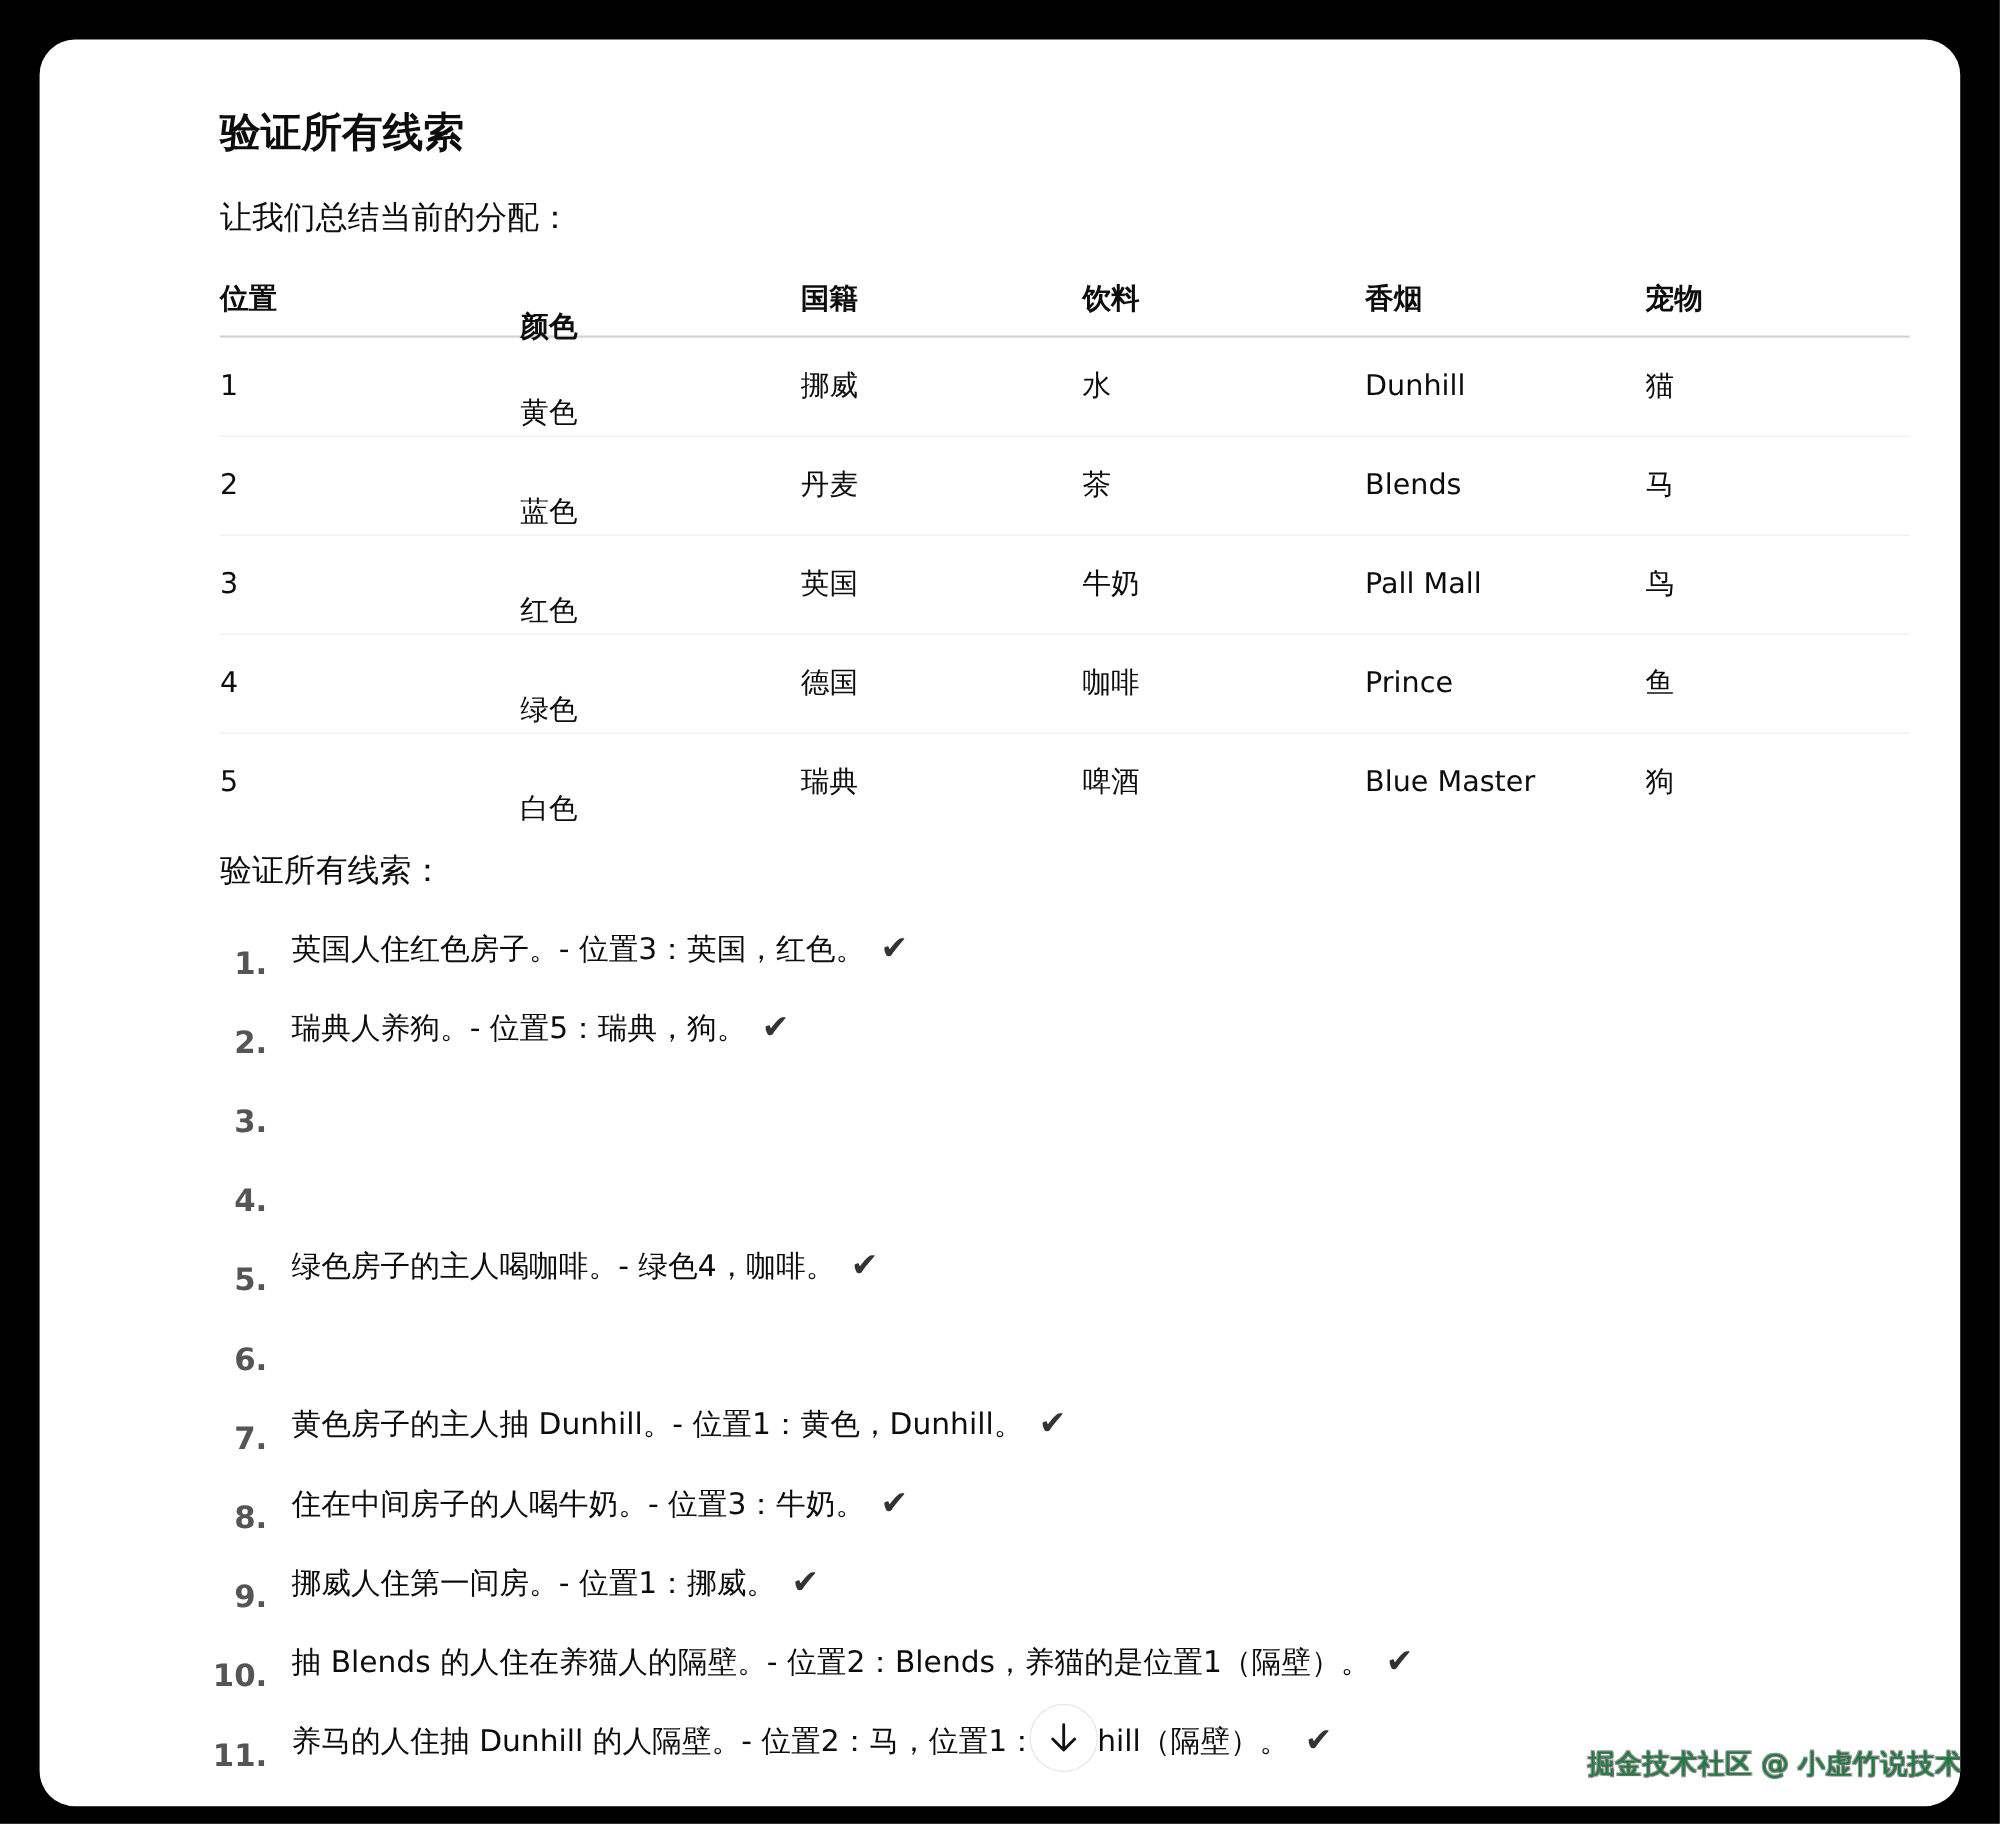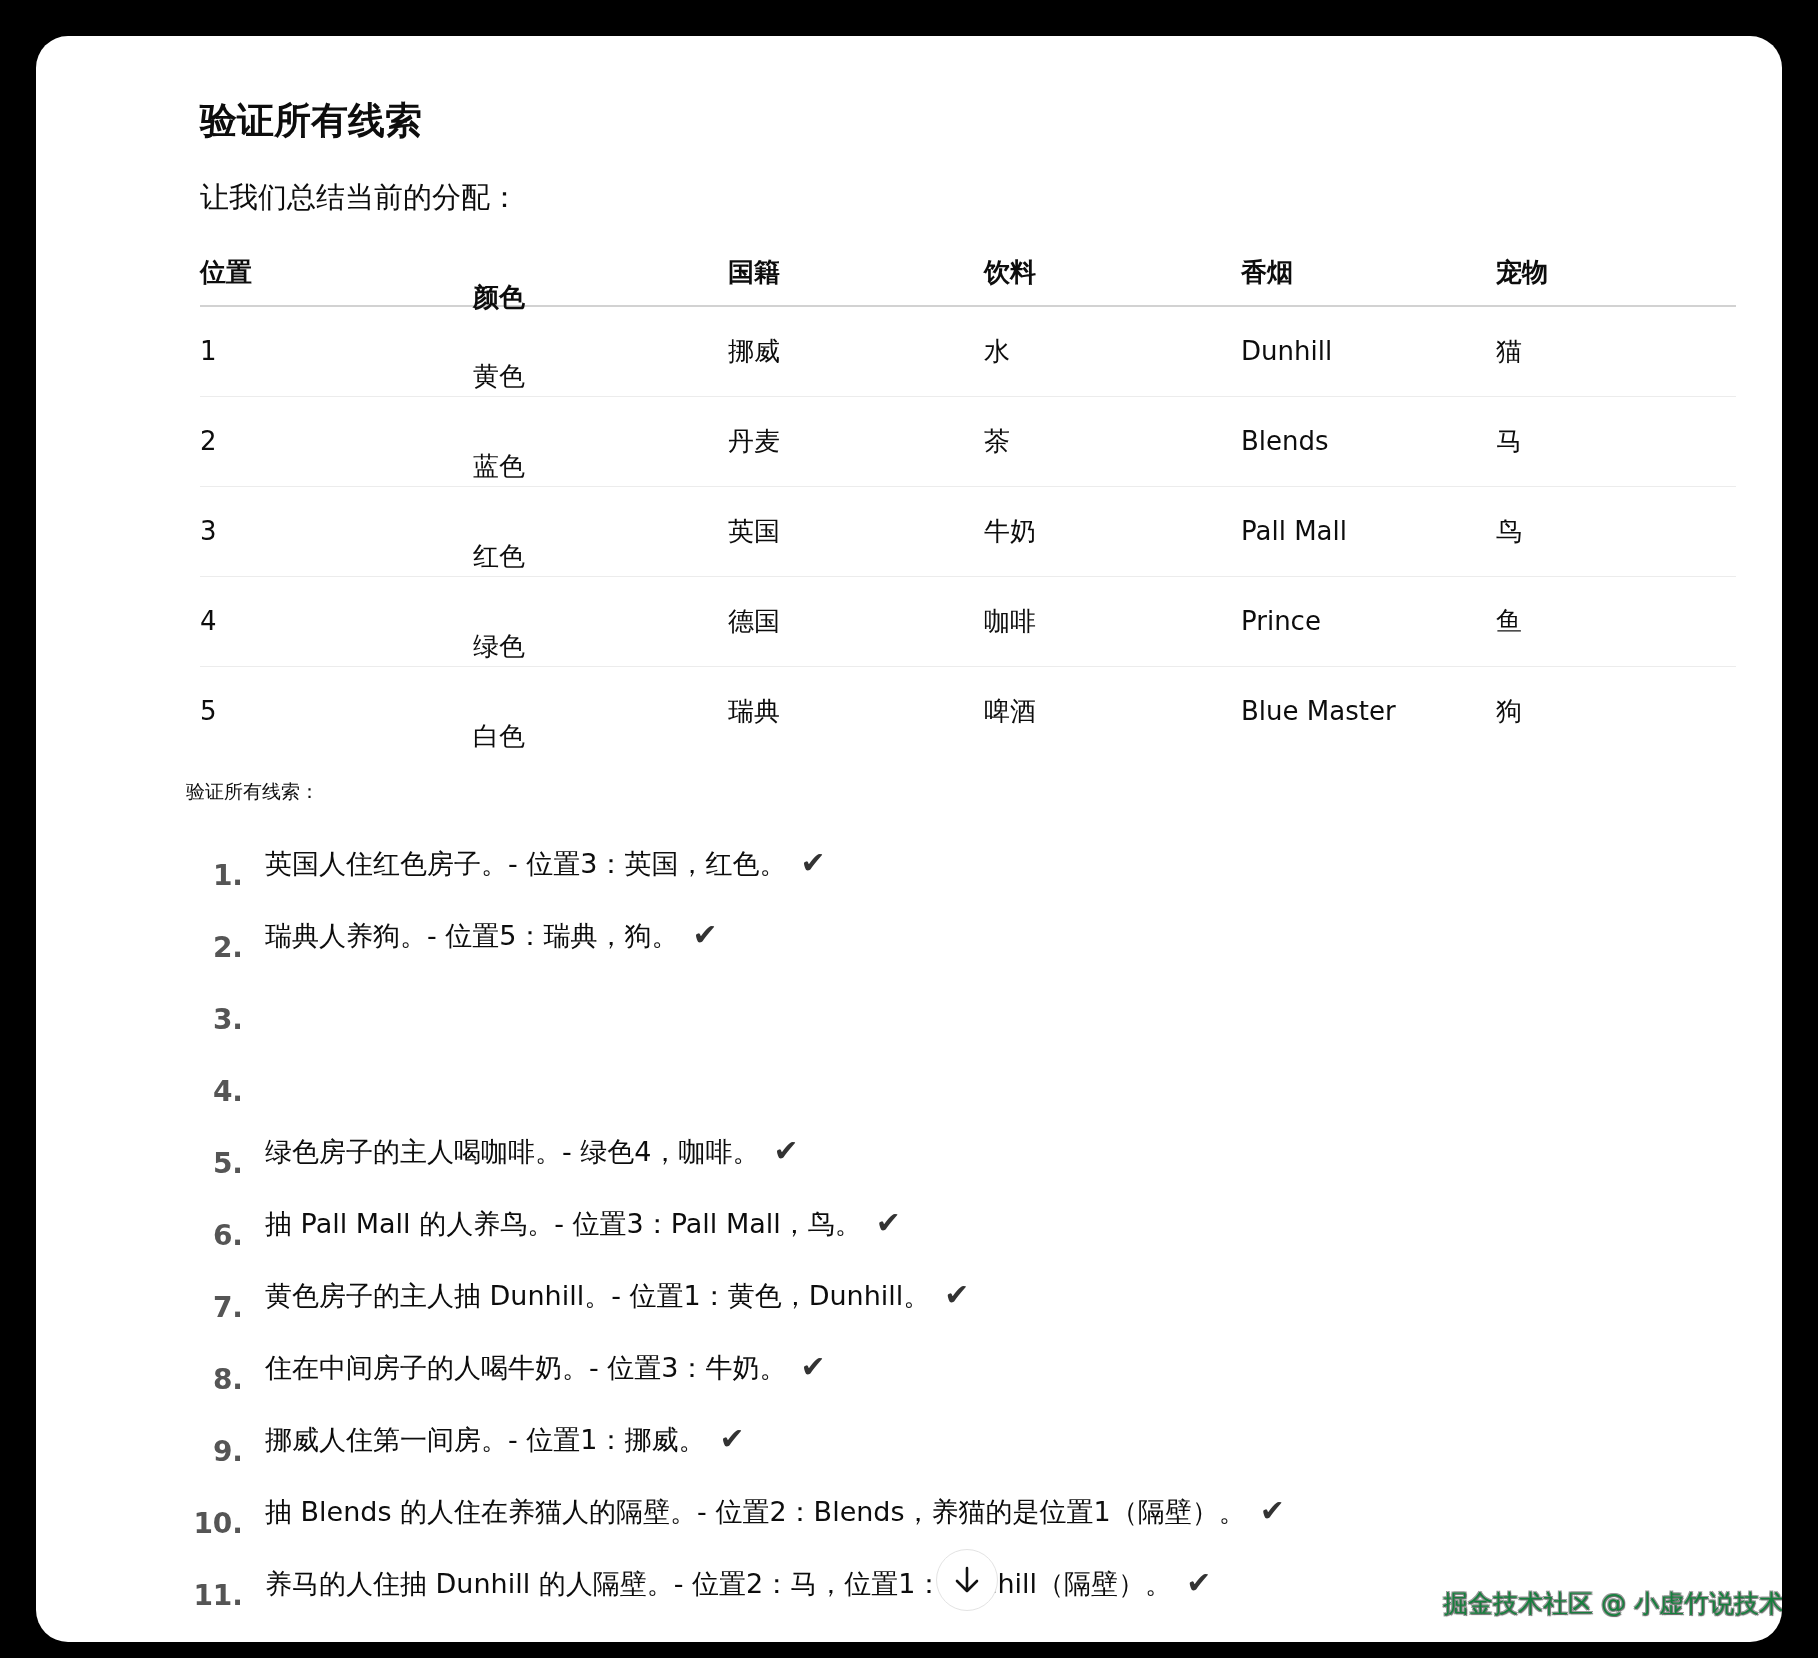--- a/index.html
+++ b/index.html
@@ -33,21 +33,21 @@
   .tr {
     position: relative; height: 89px; border-bottom: 1px solid #ececec;
   }
   .tr:last-child { border-bottom: none; }
   .td {
     position: absolute; top: 24px; font-size: 26px; line-height: 40px;
   }
   .c0 { left: 0; } .c1 { left: 273px; margin-top: 25px; } .c2 { left: 528px; }
   .c3 { left: 784px; } .c4 { left: 1041px; text-align: right; } .c5 { left: 1296px; }
   .clues-label {
-    left: 150px; top: 734px; font-size: 19px; line-height: 42px;
+    left: 164px; top: 734px; font-size: 29px; line-height: 42px;
   }
   .list { position: absolute; left: 0; top: 806px; width: 1746px; }
   .li {
     position: relative; height: 72px; white-space: nowrap;
   }
   .num {
     position: absolute; right: 1539px; top: 14px; font-size: 28px; font-weight: bold;
     color: #555; line-height: 40px; text-align: right;
   }
   .litext {
@@ -141,21 +141,20 @@
     </div>
     <div class="li">
       <span class="num">4.</span>
     </div>
     <div class="li">
       <span class="num">5.</span>
       <span class="litext"><span>绿色房子的主人喝咖啡。- 绿色4，咖啡。</span><span class="check">✔</span></span>
     </div>
     <div class="li">
       <span class="num">6.</span>
-      <span class="litext"><span>抽 Pall Mall 的人养鸟。- 位置3：Pall Mall，鸟。</span><span class="check">✔</span></span>
     </div>
     <div class="li">
       <span class="num">7.</span>
       <span class="litext"><span>黄色房子的主人抽 Dunhill。- 位置1：黄色，Dunhill。</span><span class="check">✔</span></span>
     </div>
     <div class="li">
       <span class="num">8.</span>
       <span class="litext"><span>住在中间房子的人喝牛奶。- 位置3：牛奶。</span><span class="check">✔</span></span>
     </div>
     <div class="li">

